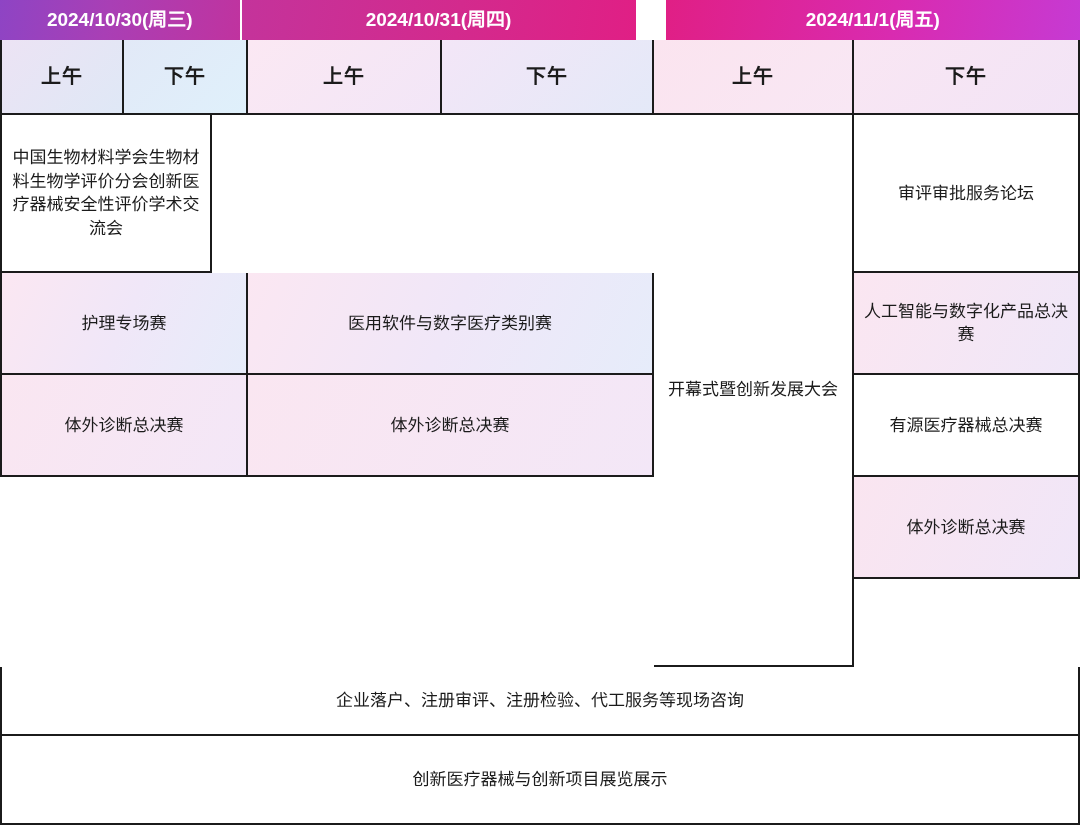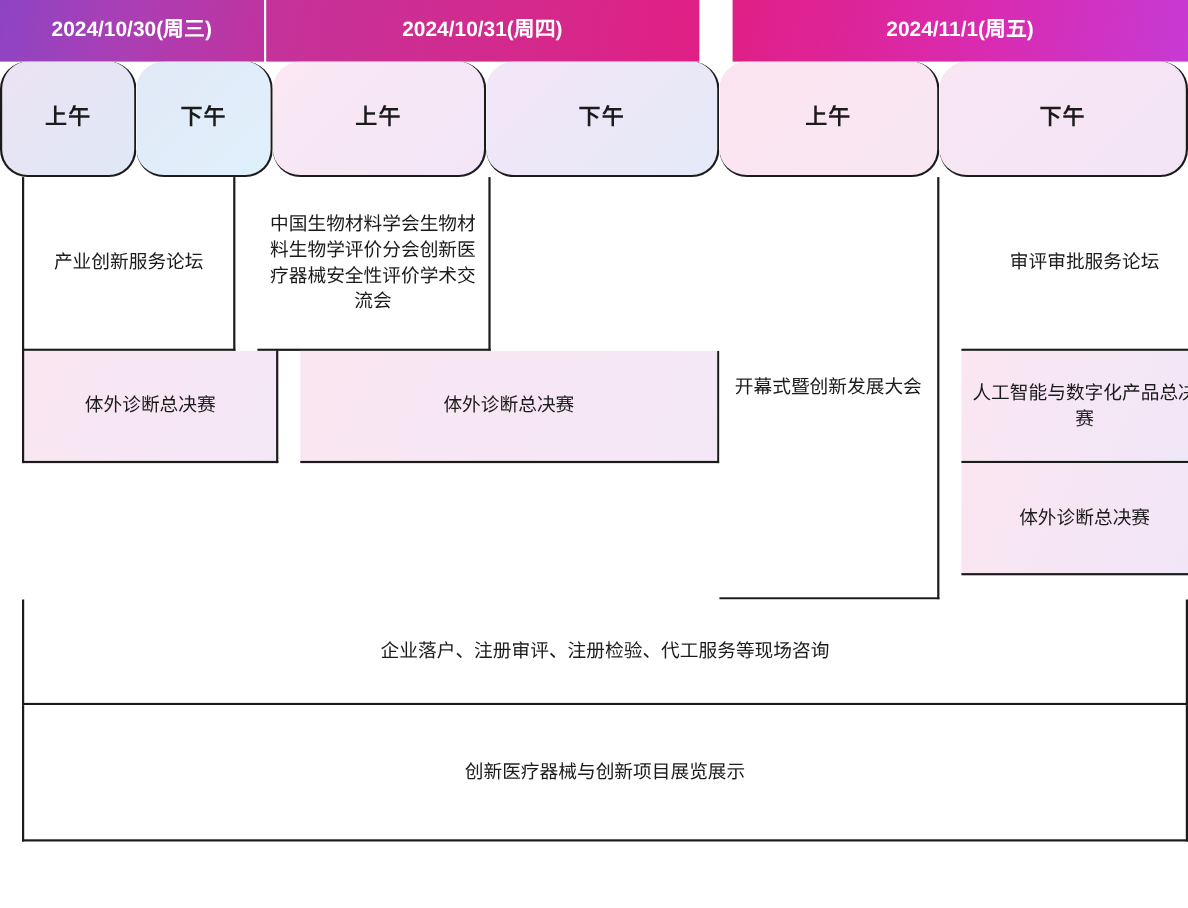--- a/index.html
+++ b/index.html
@@ -51,56 +51,55 @@
   .date-cell.d0 { width: 248px; background: linear-gradient(100deg,#8e44c4 0%, #a93fb5 45%, #c0339f 100%); }
   .date-cell.d1 { width: 407px; background: linear-gradient(100deg,#c4339b 0%, #d32a8d 55%, #e01f85 100%); }
   .date-cell.d2 { width: 426px; background: linear-gradient(100deg,#e01f85 0%, #d92bb0 55%, #c63ad3 100%); border-right: none; margin-left: 28px; }
 
   
   .ampm-row { height: 105px; }
   .ampm-cell {
     font-size: 20px;
     font-weight: bold;
     letter-spacing: 1px;
-    border-radius: 25px;
   }
   .ampm-cell.c0 { width: 124px; background: linear-gradient(135deg,#ece3f4 0%, #dfe8f6 100%); }
   .ampm-cell.c1 { width: 124px; background: linear-gradient(135deg,#e2e9f7 0%, #dff0fb 100%); }
   .ampm-cell.c2 { width: 194px; background: linear-gradient(135deg,#fbe8f3 0%, #f2e6f7 100%); }
   .ampm-cell.c3 { width: 212px; background: linear-gradient(135deg,#f3e6f7 0%, #e4e9f8 100%); }
   .ampm-cell.c4 { width: 200px; background: linear-gradient(135deg,#fbe4ef 0%, #f8e7f4 100%); }
   .ampm-cell.c5 { width: 226px; background: linear-gradient(135deg,#f9e6f3 0%, #f2e4f6 100%); }
 
   
   .body-row-1 { height: 158px; }
   .body-row-2 { height: 102px; }
   .body-row-3 { height: 102px; }
   .body-row-4 { height: 102px; }
   .wide-row    { height: 96px; }
   .wide-row-2  { height: 124px; }
 
-  .ev { font-size: 17px; margin-left: 20px; }
+  .ev { font-size: 17px; }
 
   .w248 { width: 248px; }
   .w194 { width: 194px; }
   .w212 { width: 212px; }
   .w226 { width: 226px; }
   .w406 { width: 406px; }
   .w1080 { width: 1080px; border-right: 2px solid #1b1b1b; }
 
   .bg-white { background: #ffffff; }
   .bg-pink  { background: linear-gradient(115deg,#fbe7f2 0%, #f0e7f8 50%, #e6ecfa 100%); }
   .bg-pink2 { background: linear-gradient(115deg,#fae6f1 0%, #f3e7f7 100%); }
   .bg-pink3 { background: linear-gradient(115deg,#fbe6f1 0%, #efe7f8 100%); }
   .bg-pinkC { background: linear-gradient(115deg,#fae5f0 0%, #f0e6f8 100%); }
 
   .tall-open {
     
     width: 200px;
-    height: 384px;
+    height: 552px;
     display: flex;
     align-items: center;
     justify-content: center;
     text-align: center;
     border-right: 2px solid #1b1b1b;
     border-bottom: 2px solid #1b1b1b;
     background: #ffffff;
     font-size: 17px;
     padding: 4px 10px;
     line-height: 1.4;
@@ -136,34 +135,38 @@
     <div class="cell ampm-cell c2">上午</div>
     <div class="cell ampm-cell c3">下午</div>
     <div class="cell ampm-cell c4">上午</div>
     <div class="cell ampm-cell c5">下午</div>
   </div>
 
   <div class="mid">
 
     <div class="mid-left">
       <div class="ml-row body-row-1">
-        <div class="cell ev w194 bg-white">产业创新服务论坛</div>
         <div class="cell ev w212 bg-white">中国生物材料学会生物材料生物学评价分会创新医疗器械安全性评价学术交流会</div>
+      </div>
+      <div class="ml-row body-row-2">
+        <div class="cell ev w248 bg-pink">护理专场赛</div>
+        <div class="cell ev w406 bg-pink">医用软件与数字医疗类别赛</div>
       </div>
       <div class="ml-row body-row-4">
         <div class="cell ev w248 bg-pink2">体外诊断总决赛</div>
         <div class="cell ev w406 bg-pink2">体外诊断总决赛</div>
       </div>
     </div>
 
     <div class="mid-right">
       <div class="tall-open">开幕式暨创新发展大会</div>
       <div class="mid-right-col">
         <div class="cell ev w226 bg-white body-row-1" style="border-right:2px solid #1b1b1b;">审评审批服务论坛</div>
         <div class="cell ev w226 bg-pink3 body-row-2" style="border-right:2px solid #1b1b1b;">人工智能与数字化产品总决赛</div>
+        <div class="cell ev w226 bg-white body-row-3" style="border-right:2px solid #1b1b1b;">有源医疗器械总决赛</div>
         <div class="cell ev w226 bg-pinkC body-row-4" style="border-right:2px solid #1b1b1b;">体外诊断总决赛</div>
       </div>
     </div>
 
   </div>
 
   <div class="row wide-row">
     <div class="cell ev w1080 bg-white">企业落户、注册审评、注册检验、代工服务等现场咨询</div>
   </div>
   <div class="row wide-row-2">

